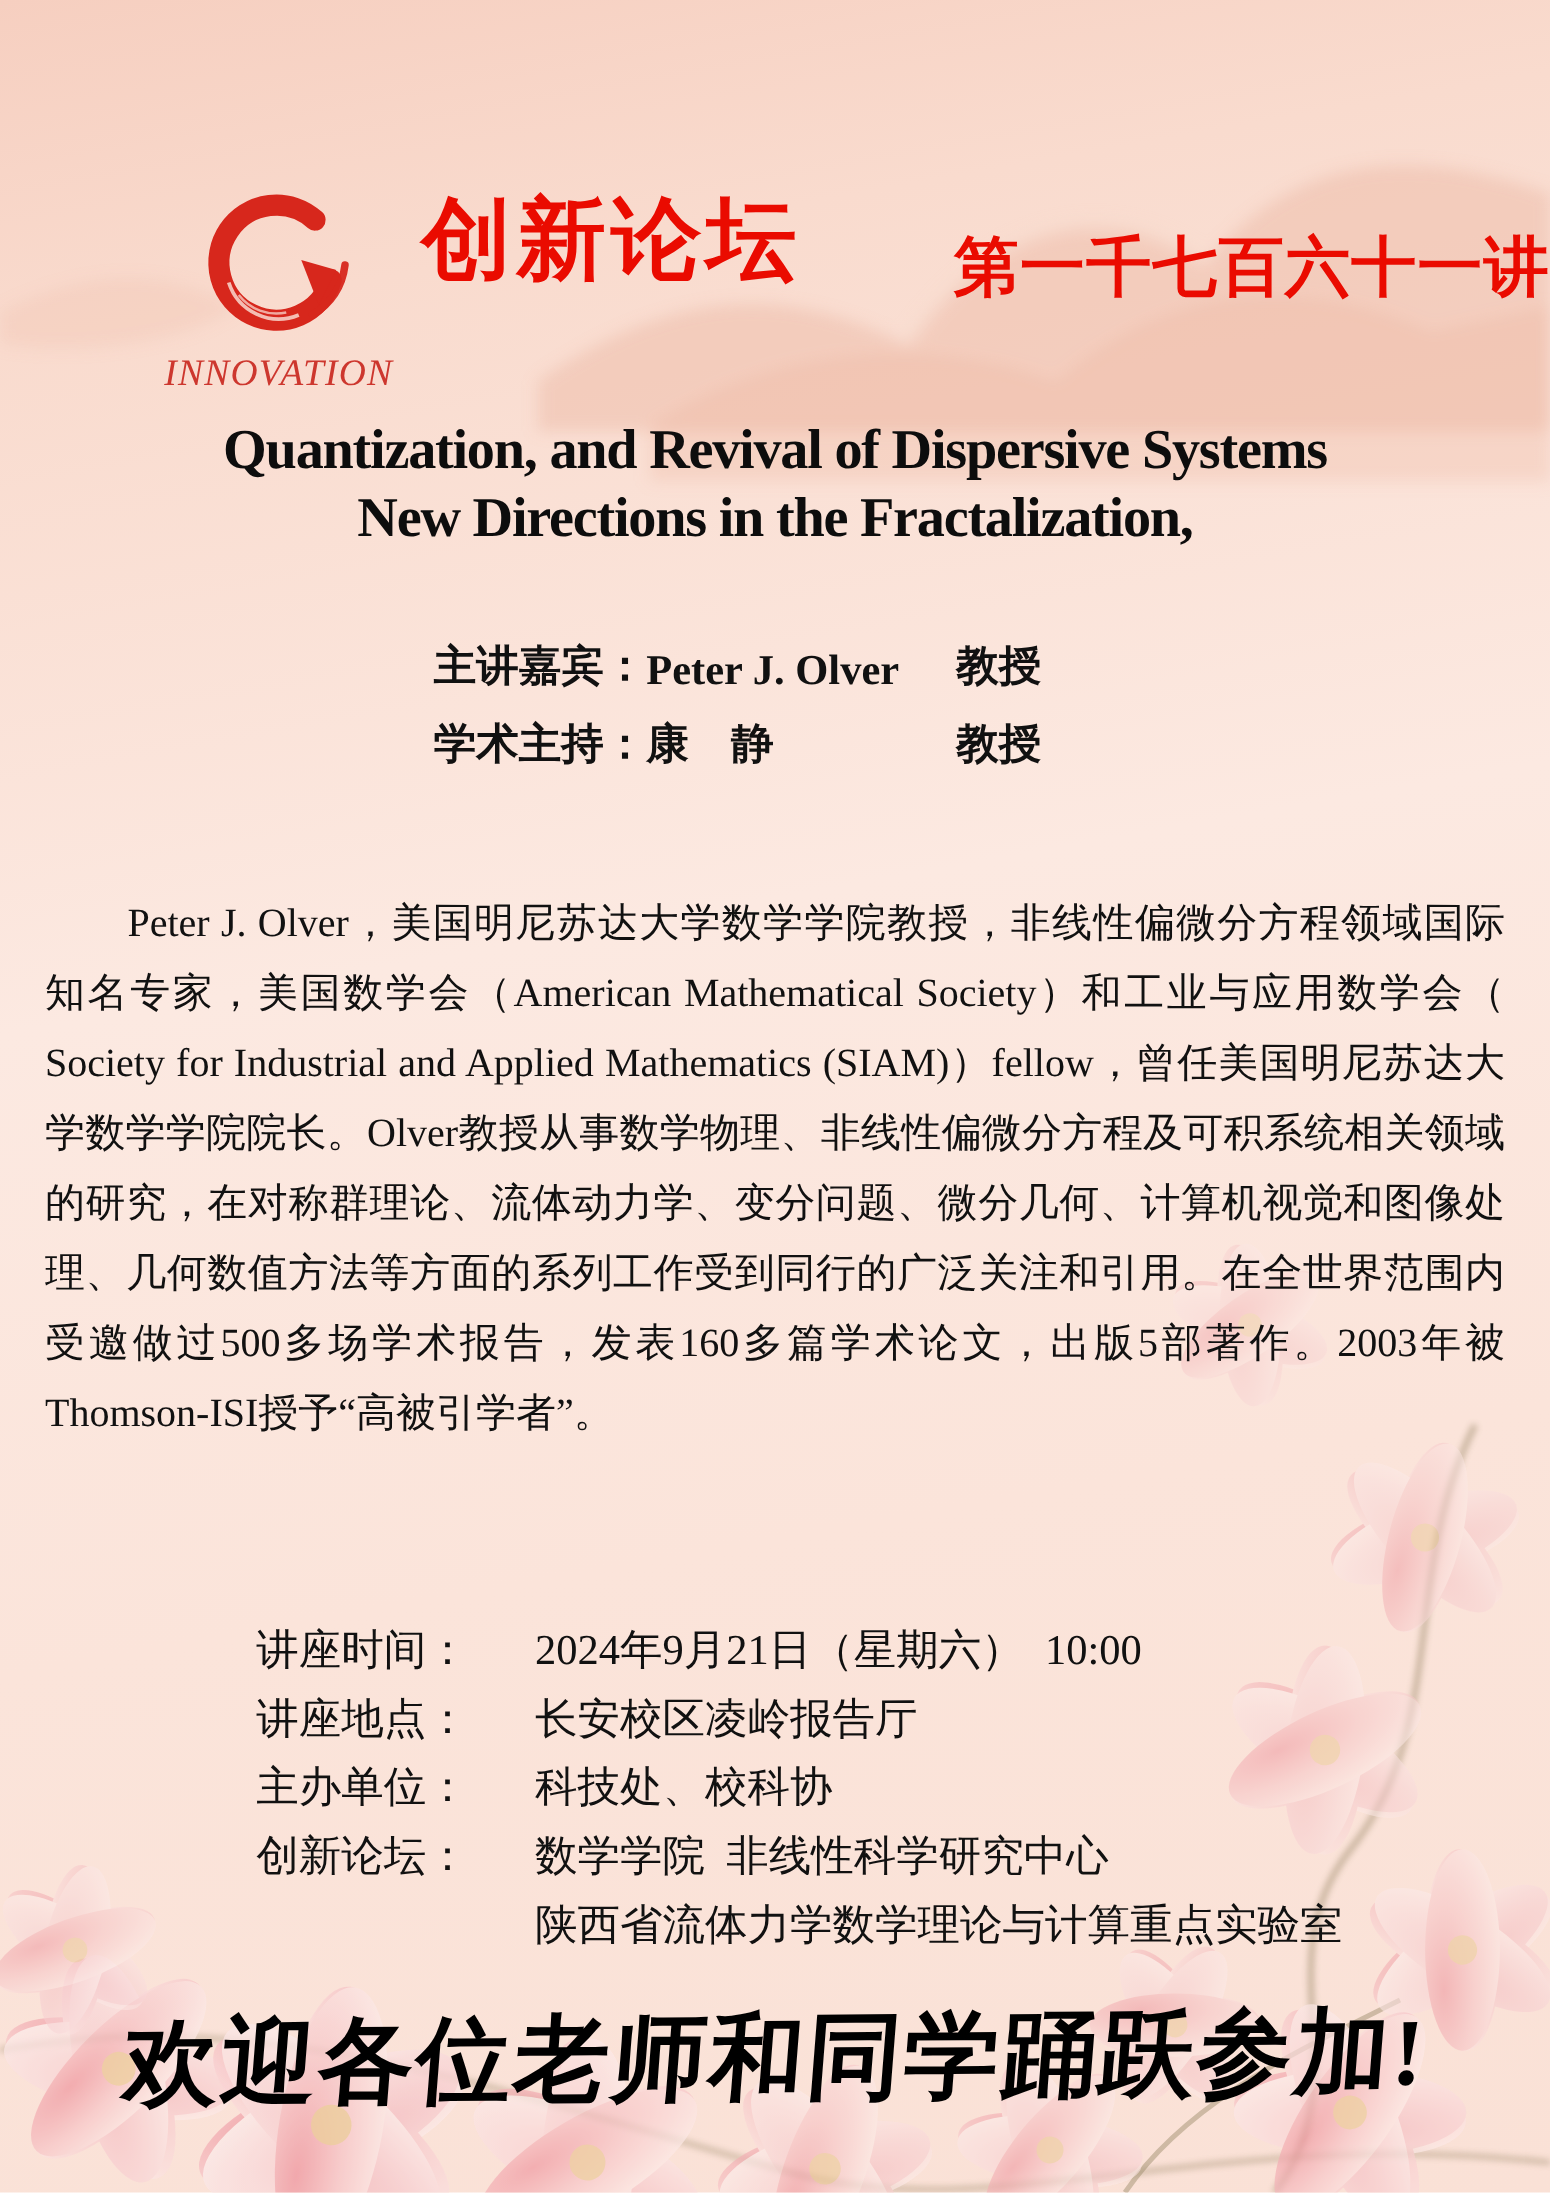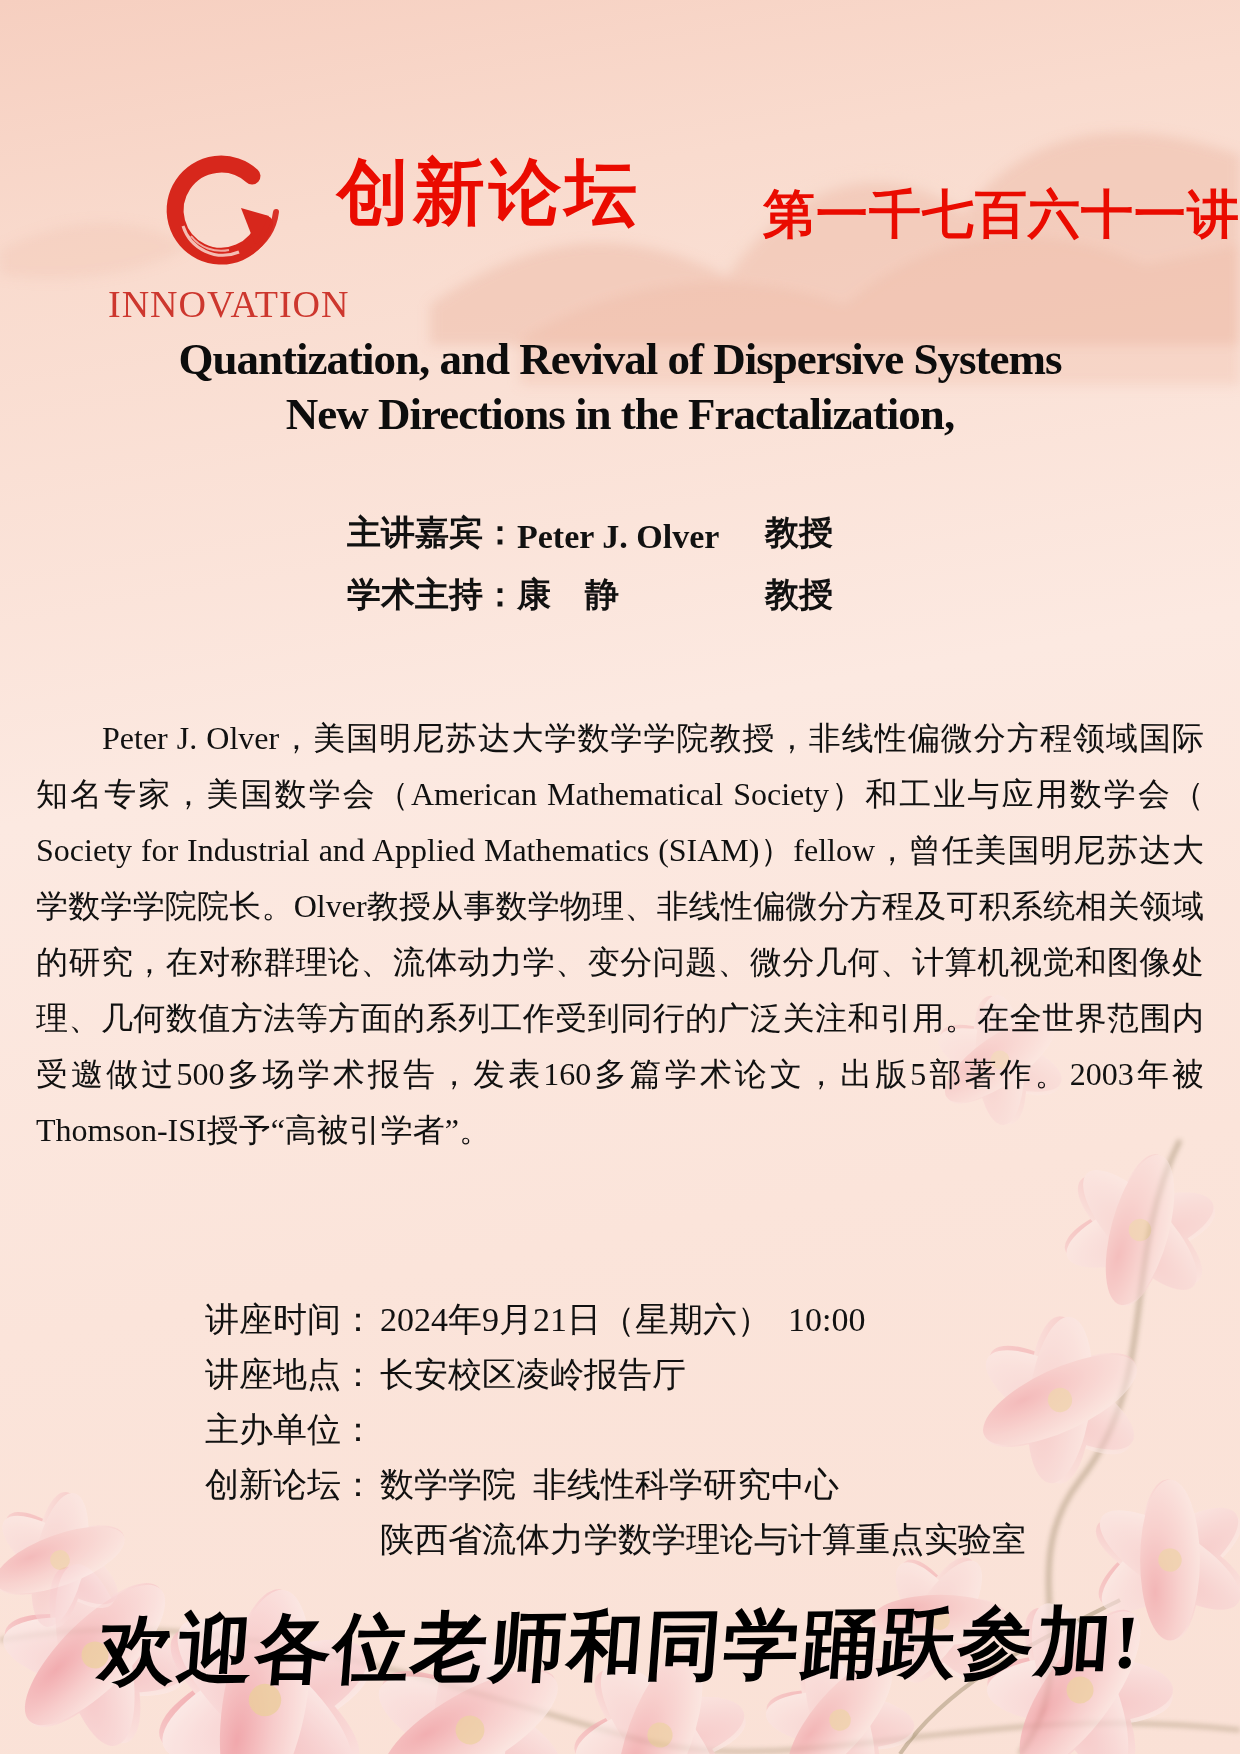--- a/index.html
+++ b/index.html
@@ -8,22 +8,23 @@
     background:linear-gradient(170deg,#f6cfc0 0%,#f9dbce 14%,#fce9e1 42%,#fbe4da 68%,#fae1d6 100%);
     font-family:"Liberation Serif",serif;color:#111;
   }
   .bg-art{position:absolute;inset:0;width:1240px;height:1754px;z-index:0;pointer-events:none;}
   .layer{position:absolute;z-index:2;}
 
   
   .logo-icon{left:155px;top:146px;}
   .logo-word{
     left:108px;top:282px;width:230px;text-align:center;
-    font-family:"Liberation Serif",serif;font-size:38px;letter-spacing:1px;
+    font-family:"Liberation Serif",serif;font-size:30px;letter-spacing:1px;
     color:var(--logo-red,#cd372e);
+    font-style:italic;
   }
   .forum-title{
     left:337px;top:156px;font-family:"Liberation Sans",sans-serif;
     font-size:72px;font-weight:700;line-height:1;letter-spacing:4px;
     color:var(--accent-red,#ea0b00);
   }
   .lecture-number{
     left:763px;top:188px;font-family:"Liberation Sans",sans-serif;
     font-size:52px;font-weight:700;line-height:1;letter-spacing:1px;
     color:var(--accent-red,#ea0b00);
@@ -44,21 +45,21 @@
   
   .bio{
     top:710px;left:36px;width:1168px;margin:0;
     font-size:32px;line-height:56px;text-align:justify;text-indent:66px;
   }
 
   
   .details{top:1292px;left:205px;font-size:34px;}
   .detail-row{display:flex;height:55px;align-items:center;}
   .detail-label{display:inline-block;width:175px;white-space:pre;}
-  .detail-value{white-space:pre;}
+  .detail-value{white-space:pre;margin-left:48px;}
 
   
   .welcome{
     top:1596px;left:0;width:1240px;text-align:center;
     font-size:76px;font-weight:900;color:#000;
     transform:skewX(-5deg) rotate(-0.5deg);
     font-family:"Liberation Serif",serif;letter-spacing:2px;
   }
 </style>
 </head>
@@ -149,20 +150,21 @@
   <div class="detail-row">
     <span class="detail-label">讲座时间：</span>
       <span class="detail-value">2024年9月21日（星期六）  10:00</span>
   </div>
   <div class="detail-row">
     <span class="detail-label">讲座地点：</span>
       <span class="detail-value">长安校区凌岭报告厅</span>
   </div>
   <div class="detail-row">
     <span class="detail-label">主办单位：</span>
+      <span class="detail-value">科技处、校科协</span>
   </div>
   <div class="detail-row">
     <span class="detail-label">创新论坛：</span>
       <span class="detail-value">数学学院  非线性科学研究中心</span>
   </div>
   <div class="detail-row">
     <span class="detail-label"></span>
       <span class="detail-value">陕西省流体力学数学理论与计算重点实验室</span>
   </div>
 </div>

